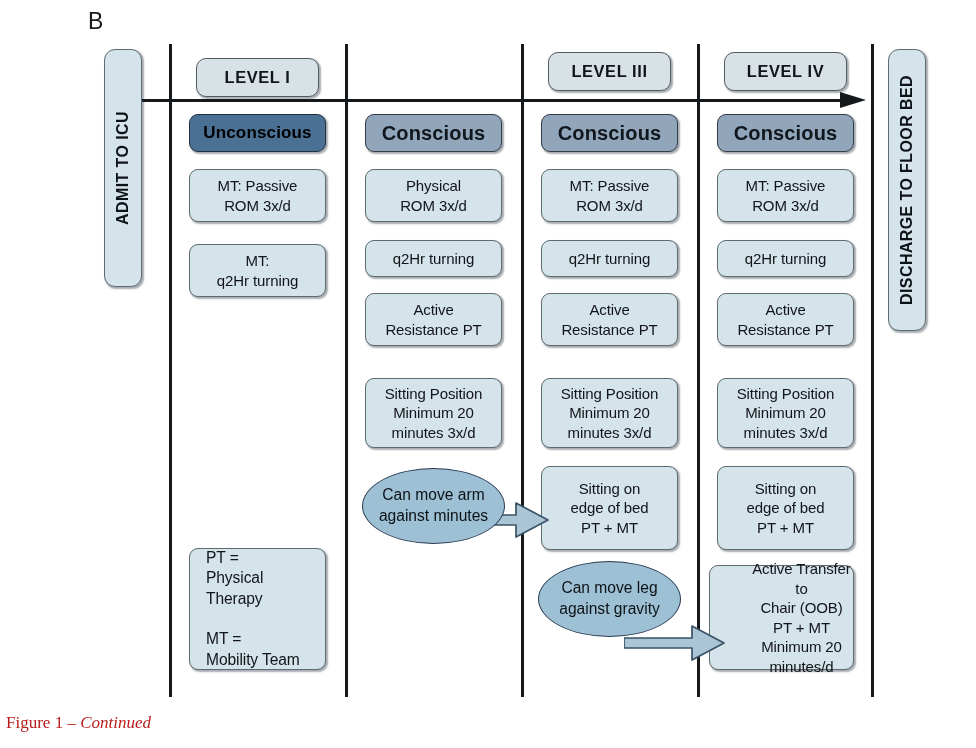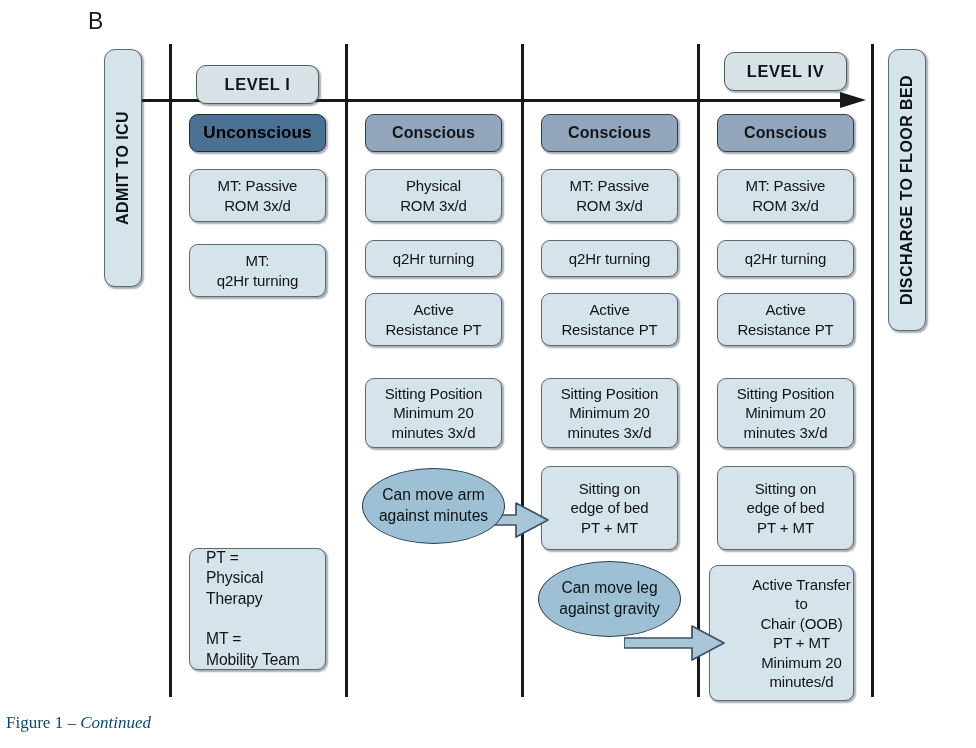--- a/index.html
+++ b/index.html
@@ -78,21 +78,21 @@
     font-size: 17px;
     border-color: #22303e;
     border-width: 1.8px;
     letter-spacing: 0.15px;
   }
 
   .box.state-conscious {
     background: #91a5bb;
     color: #10161c;
     font-weight: bold;
-    font-size: 16px;
+    font-size: 20px;
     border-color: #343d46;
     border-width: 1.8px;
     letter-spacing: 0.15px;
   }
 
   .box.legend {
     text-align: left;
     justify-content: flex-start;
     padding: 12px 12px 12px 16px;
     line-height: 1.30;
@@ -153,21 +153,21 @@
     z-index: 4;
   }
 
   
   #caption {
     position: absolute;
     left: 6px;
     top: 713px;
     font-family: "Liberation Serif", serif;
     font-size: 17px;
-    color: #0c4a6e;
+    color: #b91c1c;
   }
   #caption .ital { font-style: italic; }
 </style>
 </head>
 <body>
 
 <div id="figure">
 
   <div id="panel-letter">B</div>
 
@@ -183,21 +183,22 @@
   </svg>
 
   <div class="vbox" style="left:104px; top:49px; width:38px; height:238px;">
     <span>ADMIT TO ICU</span>
   </div>
 
   <div class="vbox" style="left:888px; top:49px; width:38px; height:282px;">
     <span>DISCHARGE TO FLOOR BED</span>
   </div>
 
-  <div class="box header" style="left:196px; top:65px; width:123px; height:39px;">LEVEL I</div>
+  <div class="box header" style="left:196px; top:58px; width:123px; height:39px;">LEVEL I</div>
+  <div class="box header" style="left:548px; top:52px; width:123px; height:39px;">LEVEL III</div>
   <div class="box header" style="left:724px; top:52px; width:123px; height:39px;">LEVEL IV</div>
 
   <div class="box state-unconscious" style="left:189px; top:114px; width:137px; height:38px;">Unconscious</div>
   <div class="box state-conscious" style="left:365px; top:114px; width:137px; height:38px;">Conscious</div>
   <div class="box state-conscious" style="left:541px; top:114px; width:137px; height:38px;">Conscious</div>
   <div class="box state-conscious" style="left:717px; top:114px; width:137px; height:38px;">Conscious</div>
 
   <div class="box" style="left:189px; top:169px; width:137px; height:53px;">MT: Passive
 ROM 3x/d</div>
   <div class="box" style="left:189px; top:244px; width:137px; height:53px;">MT:
@@ -228,21 +229,21 @@
 ROM 3x/d</div>
   <div class="box" style="left:717px; top:240px; width:137px; height:37px;">q2Hr turning</div>
   <div class="box" style="left:717px; top:293px; width:137px; height:53px;">Active
 Resistance PT</div>
   <div class="box" style="left:717px; top:378px; width:137px; height:70px;">Sitting Position
 Minimum 20
 minutes 3x/d</div>
   <div class="box" style="left:717px; top:466px; width:137px; height:84px;">Sitting on
 edge of bed
 PT + MT</div>
-  <div class="box" style="left:709px; top:565px; width:145px; height:136px;padding-left:40px;">Active Transfer to
+  <div class="box" style="left:709px; top:565px; width:145px; height:105px;padding-left:40px;">Active Transfer to
 Chair (OOB)
 PT + MT
 Minimum 20
 minutes/d</div>
 
   <svg class="blockarrow" style="left:448px; top:495px;" width="105" height="50" viewBox="0 0 105 50">
     <polygon points="0,20 68,20 68,8 100,25 68,42 68,30 0,30" fill="#a9c5d6" stroke="#3b5266" stroke-width="1.7" stroke-linejoin="round"></polygon>
   </svg>
   <div class="ellipse" style="left:362px; top:468px; width:143px; height:76px;">Can move arm
 against minutes</div>

